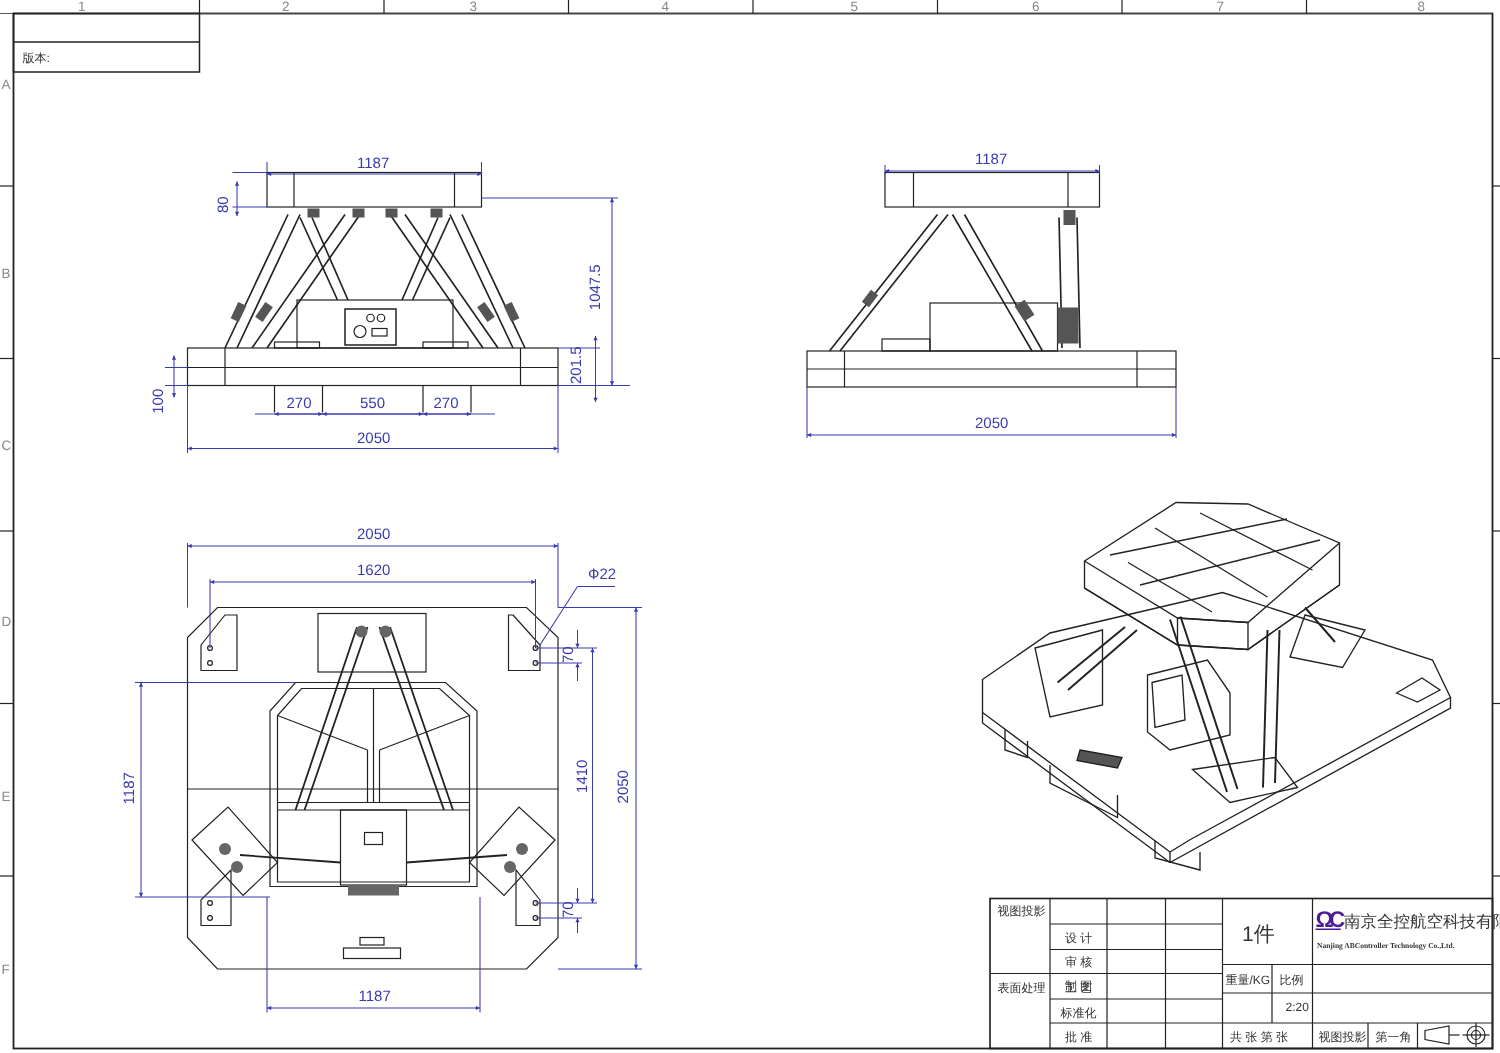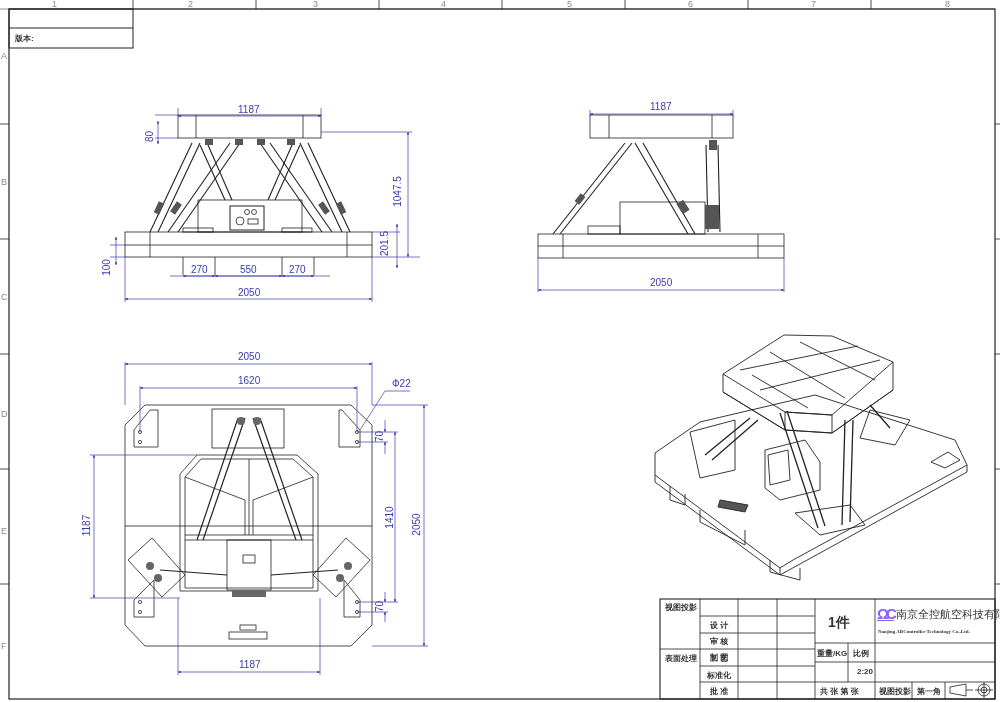--- a/index.html
+++ b/index.html
@@ -2,24 +2,24 @@
 <html><head>
 <meta charset="utf-8">
 <style>
   html,body{margin:0;padding:0;background:#fff;}
   body{width:1000px;height:702px;position:relative;overflow:hidden;font-family:"DejaVu Sans",sans-serif;color:#222;}
   #sheet{position:absolute;left:0;top:0;width:1000px;height:702px;}
   .html-layer{position:absolute;left:0;top:0;width:1000px;height:702px;pointer-events:none;}
   .lbl{position:absolute;white-space:nowrap;font-family:"Liberation Sans",sans-serif;}
   .dimtxt{color:#3a3ab0;font-size:10px;}
   .gridtxt{color:#888;font-size:9px;}
-  .tbtxt{color:#333;font-size:8px;font-weight:bold;}
+  .tbtxt{color:#333;font-size:8px;}
   .company{color:#333;font-size:11px;font-family:"Liberation Serif",serif;}
   .company-en{color:#333;font-size:5px;font-weight:bold;font-family:"Liberation Serif",serif;}
-  .logo{color:#8b5cf6;font-weight:bold;font-size:15px;font-family:"Liberation Sans",sans-serif;letter-spacing:-3px;text-decoration:underline;}
+  .logo{color:#4c1d95;font-weight:bold;font-size:15px;font-family:"Liberation Sans",sans-serif;letter-spacing:-3px;text-decoration:underline;}
 </style>
 </head>
 <body>
 
 <div id="sheet">
 <svg width="1000" height="702" viewBox="0 0 1000 702" xmlns="http://www.w3.org/2000/svg">
   <defs>
     <marker id="arr" viewBox="0 0 10 10" refX="10" refY="5" markerWidth="6" markerHeight="4" orient="auto-start-reverse">
       <path d="M0,0 L10,5 L0,10 z" fill="#3a3ab0"></path>
     </marker>

